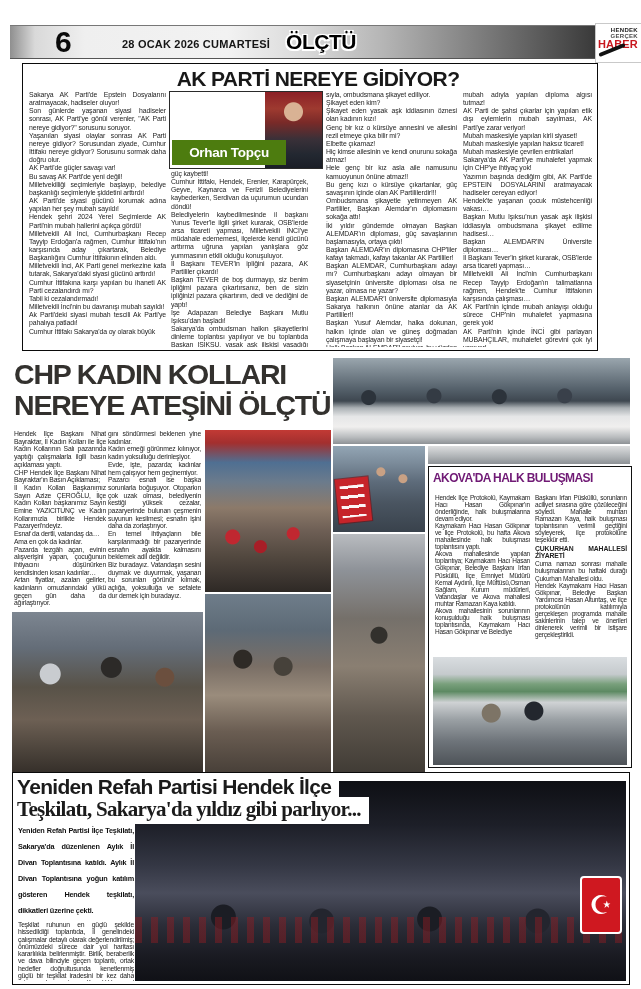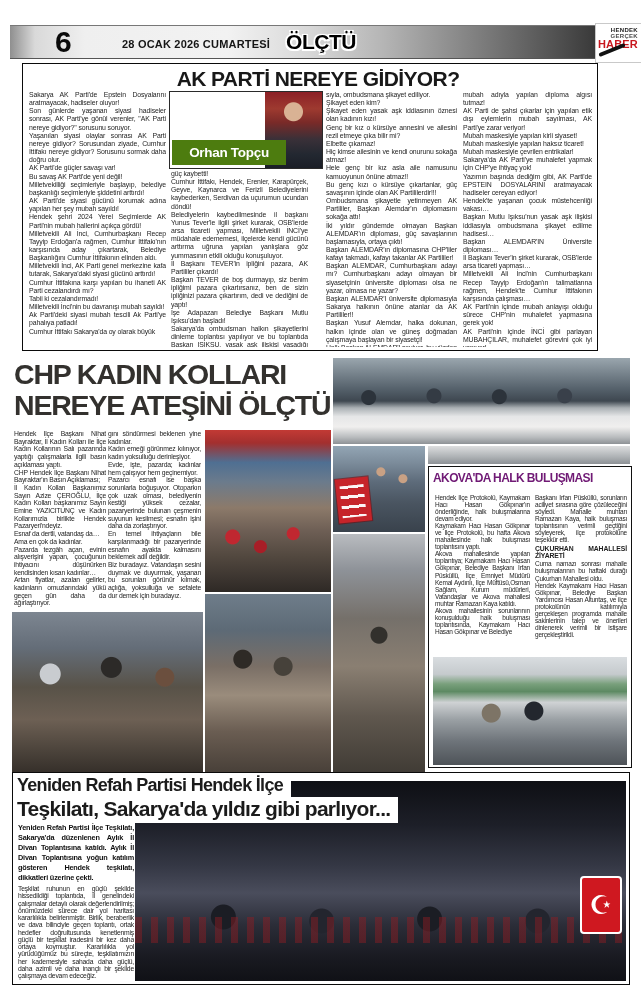--- a/index.html
+++ b/index.html
@@ -113,26 +113,26 @@
   .photo-auditorium { left:122px; top:8px; width:491px; height:200px;
     background:
       repeating-linear-gradient(90deg, rgba(146,28,34,.45) 0 7px, rgba(0,0,0,0) 7px 16px) 0 78% / 100% 26px no-repeat,
       radial-gradient(circle at 18% 68%, #1b1d24 0 12px, rgba(0,0,0,0) 13px),
       radial-gradient(circle at 38% 70%, #23252e 0 12px, rgba(0,0,0,0) 13px),
       radial-gradient(circle at 60% 69%, #1b1d24 0 12px, rgba(0,0,0,0) 13px),
       radial-gradient(circle at 82% 70%, #23252e 0 12px, rgba(0,0,0,0) 13px),
       linear-gradient(180deg,#0e0f14 0%,#1d1f28 22%,#343744 42%,#4a4d5c 56%,#2b2d38 72%,#191a21 88%,#101116 100%); }
   .yrp-logo { right:4px; top:95px; width:42px; height:58px; background:#cf1820; border:2px solid #fff;
     border-radius:4px; color:#fff; font-size:26px; line-height:54px; text-align:center; font-weight:700; }
-  .yrp-h1 { left:3px; top:2px;  font-size:18px; font-weight:800; color:#1b1b1b; letter-spacing:-.7px;
+  .yrp-h1 { left:3px; top:2px;  font-size:21px; font-weight:800; color:#1b1b1b; letter-spacing:-.7px;
     background:#fff; padding:0 8px 1px 1px; width:fit-content; z-index:2; }
   .yrp-h2 { left:3px; top:24px; font-size:21px; font-weight:800; color:#1b1b1b; letter-spacing:-.7px;
-    background:#fff; padding:0 8px 2px 1px; width:fit-content; z-index:2; }
+    background:#fff; padding:0 8px 2px 1px; width:fit-content; z-index:2;font-family:Liberation Serif, serif; }
   .yrp-textcol { left:5px; top:50px; width:116px; height:158px; overflow:hidden; }
-  .yrp-lead { font-size:7.3px; line-height:10px; font-weight:800; color:#111; letter-spacing:-.2px;
+  .yrp-lead { font-size:7.3px; line-height:16px; font-weight:800; color:#111; letter-spacing:-.2px;
     white-space:pre-line; text-align:justify; margin-bottom:2px; }
   .yrp-body { font-size:6.8px; line-height:7.25px; color:#1d1d1d; letter-spacing:-.22px;
     white-space:pre-line; text-align:justify; }
 </style>
 </head>
 <body>
 
 <div class="page">
 
   <div class="abs masthead">

